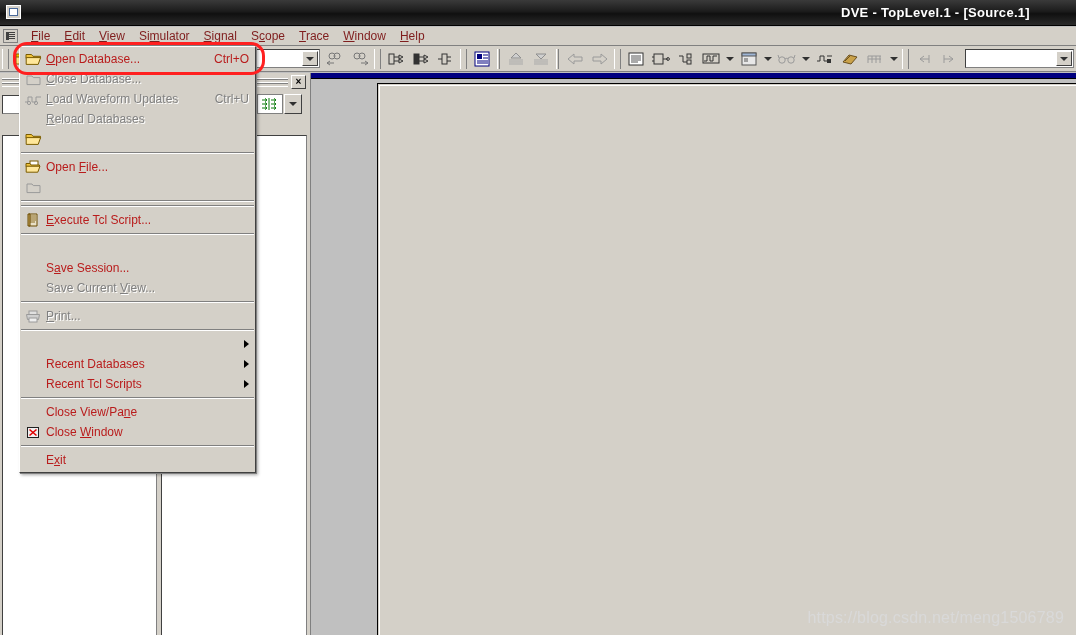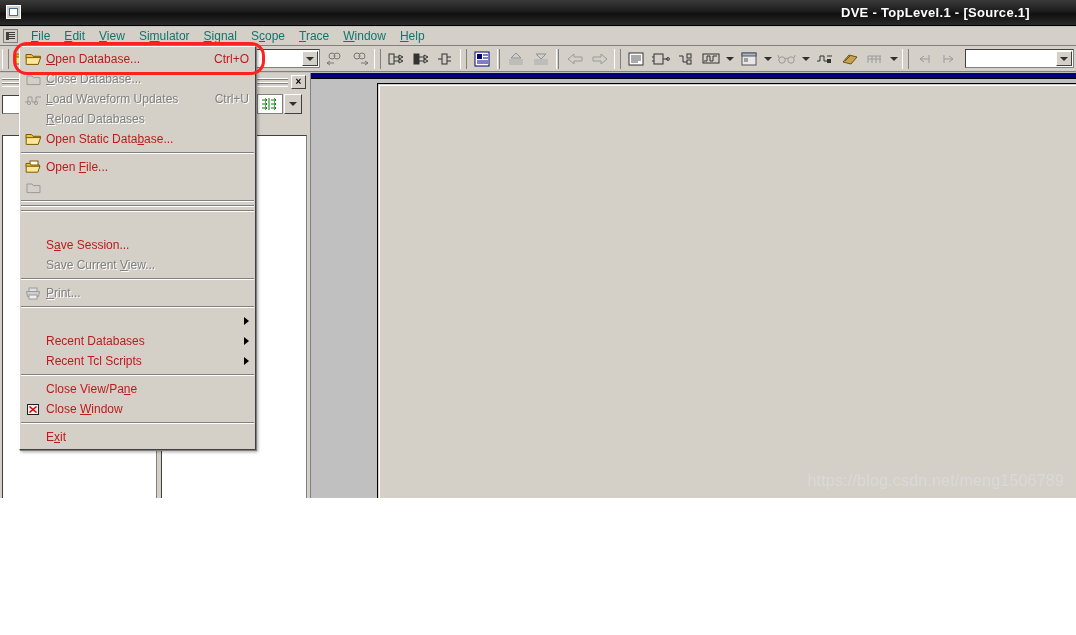--- a/index.html
+++ b/index.html
@@ -8,21 +8,21 @@
     background: #ffffff;
   }
   body {
     font-family: "Liberation Sans", sans-serif;
     font-size: 12px;
     -webkit-font-smoothing: none;
   }
   #app {
     position: relative;
     width: 1076px;
-    height: 498px;
+    height: 635px;
     overflow: hidden;
     background: #c0c0c0;
   }
 
   
   .titlebar {
     position: absolute;
     left: 0; top: 0;
     width: 1076px; height: 26px;
     background: linear-gradient(180deg, #3a3a3a 0%, #1c1c1c 45%, #101010 55%, #2a2a2a 100%);
@@ -82,21 +82,21 @@
   }
   .menu-items {
     position: absolute;
     left: 24px; top: 0;
     height: 18px;
     display: flex;
     align-items: center;
   }
   .menu-item {
     padding: 2px 7px 2px 7px;
-    color: #0f766e;
+    color: #7f1d1d;
     font-size: 12px;
     line-height: 14px;
     white-space: nowrap;
     cursor: default;
   }
   .menu-item u { text-decoration: underline; }
 
   
   .toolbar {
     position: absolute;
@@ -738,21 +738,20 @@
       <span class="mi-label"><u>R</u>eload Databases</span>
     </div>
 
     <div class="mi">
       <span class="mi-ico">
         <svg width="17" height="14" viewBox="0 0 17 14">
             <path d="M1 2.5h5.5L8 4.3h7.5v2H1z" fill="#f2c53d" stroke="#7a5c00"></path>
             <path d="M1.2 5.6h14.4l-2.4 6.8H1.2z" fill="#ffe79a" stroke="#7a5c00"></path>
           </svg>
       </span>
-      <span class="mi-label">Open Static Data<u>b</u>ase...</span>
     </div>
 
     <div class="mi-sep"></div>
 
     <div class="mi">
       <span class="mi-ico">
         <svg width="17" height="14" viewBox="0 0 17 14">
             <rect x="5" y="1" width="8" height="6" fill="#fff" stroke="#7a5c00"></rect>
             <path d="M1 3.5h4L6 5h8.5v1.6H1z" fill="#f2c53d" stroke="#7a5c00"></path>
             <path d="M1.2 6.2h13.8l-2.2 6H1.2z" fill="#ffe79a" stroke="#7a5c00"></path>
@@ -767,20 +766,30 @@
             <path d="M1 3h5l1.3 1.6H14v7H1z" fill="#d4d0c8" stroke="#9a9a9a"></path>
           </svg>
       </span>
     </div>
 
     <div class="mi-sep"></div>
 
 
     <div class="mi-sep"></div>
 
+    <div class="mi">
+      <span class="mi-ico">
+        <svg width="14" height="14" viewBox="0 0 14 14">
+            <path d="M3 1h8v12H3z" fill="#e8e0c8" stroke="#6a4a00"></path>
+            <path d="M4 3h6M4 5h6M4 7h6M4 9h5" stroke="#8a6a20"></path>
+            <path d="M2 1h2v12H2z" fill="#c8a860" stroke="#6a4a00"></path>
+          </svg>
+      </span>
+      <span class="mi-label"><u>E</u>xecute Tcl Script...</span>
+    </div>
 
     <div class="mi-sep"></div>
 
     <div class="mi">
       <span class="mi-ico"></span>
     </div>
 
     <div class="mi">
       <span class="mi-ico"></span>
       <span class="mi-label">S<u>a</u>ve Session...</span>

